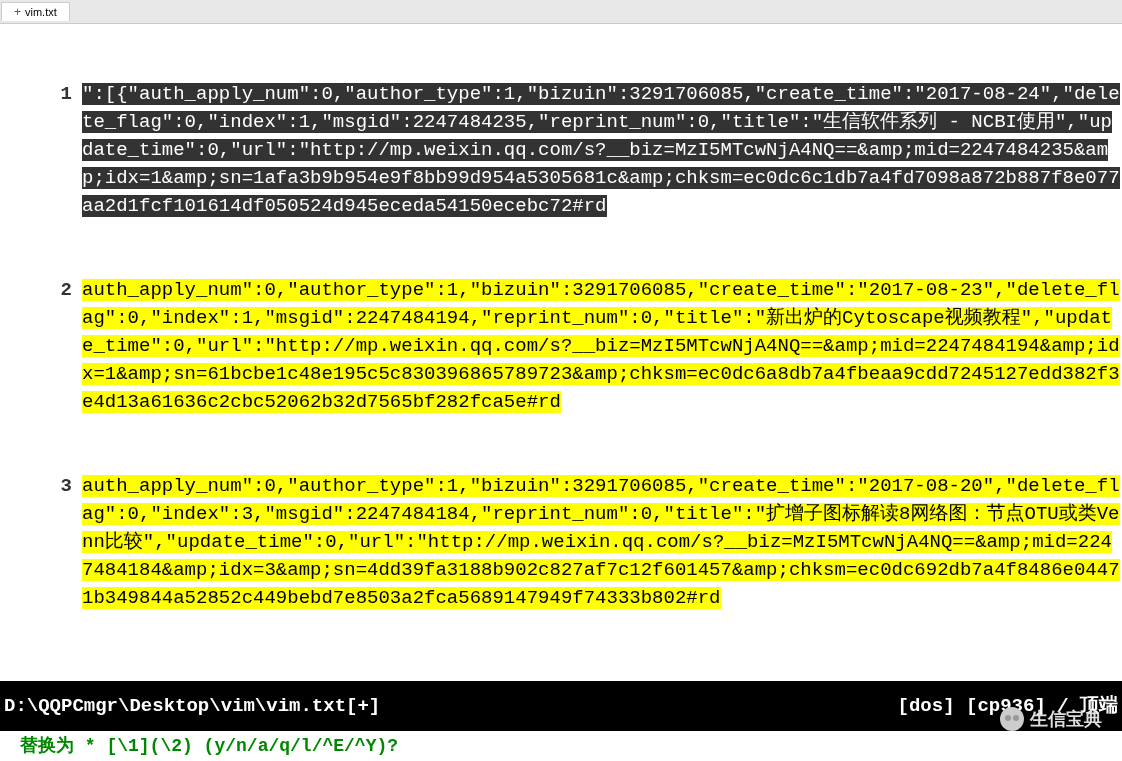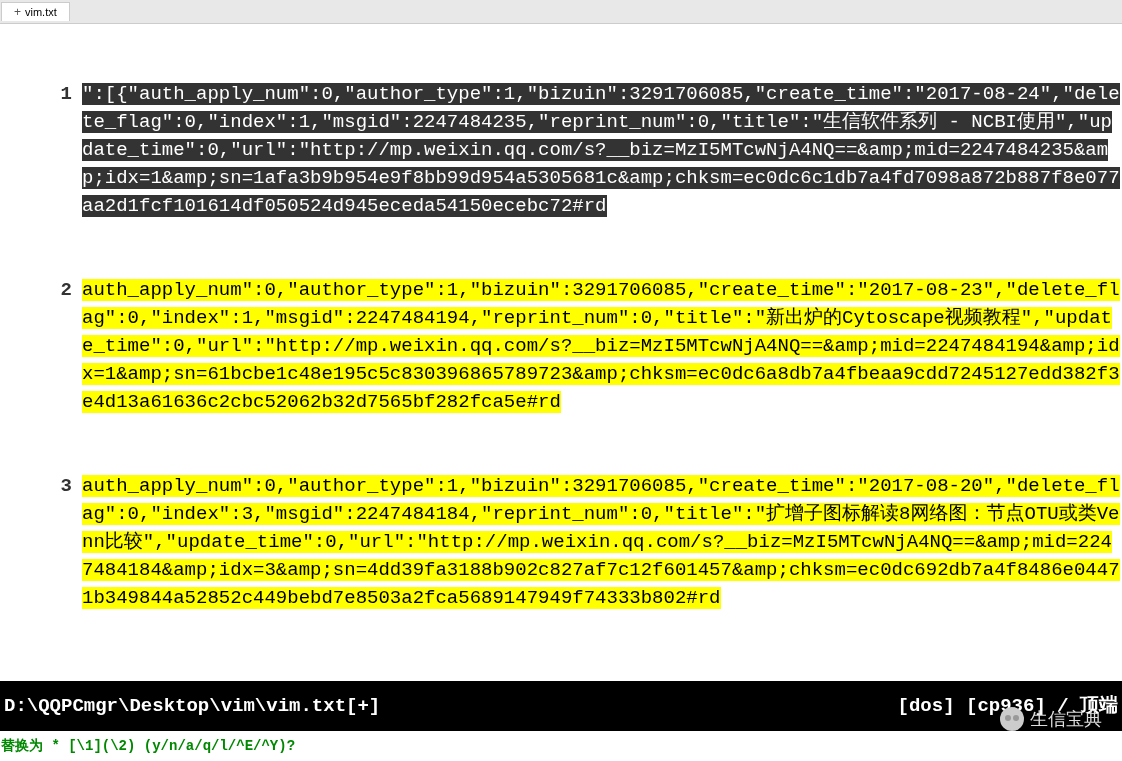--- a/index.html
+++ b/index.html
@@ -93,34 +93,35 @@
       justify-content: space-between;
     }
     .command-line {
       position: absolute;
       bottom: 0;
       left: 0;
       right: 0;
       background: #fff;
       color: #008800;
       font-weight: bold;
-      padding: 2px 1px;
+      padding: 2px 20px;
       line-height: 26px;
-      font-size: 14px;
+      font-size: 18px;
     }
     .watermark {
       position: absolute;
       bottom: 30px;
       right: 20px;
       color: #ddd;
       font-size: 18px;
       display: flex;
       align-items: center;
       gap: 6px;
       z-index: 10;
+      font-weight: bold;
     }
     .wm-icon {
       width: 24px;
       height: 24px;
       background: #ccc;
       border-radius: 50%;
       position: relative;
     }
     .wm-icon::before, .wm-icon::after {
       content: "";

